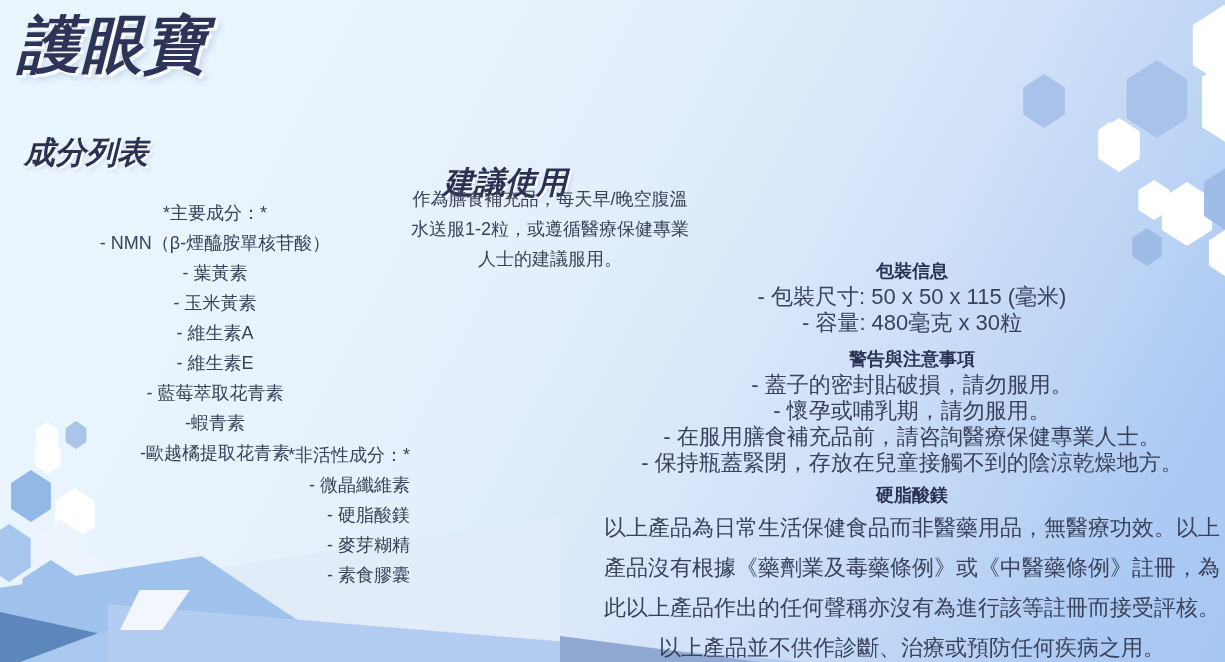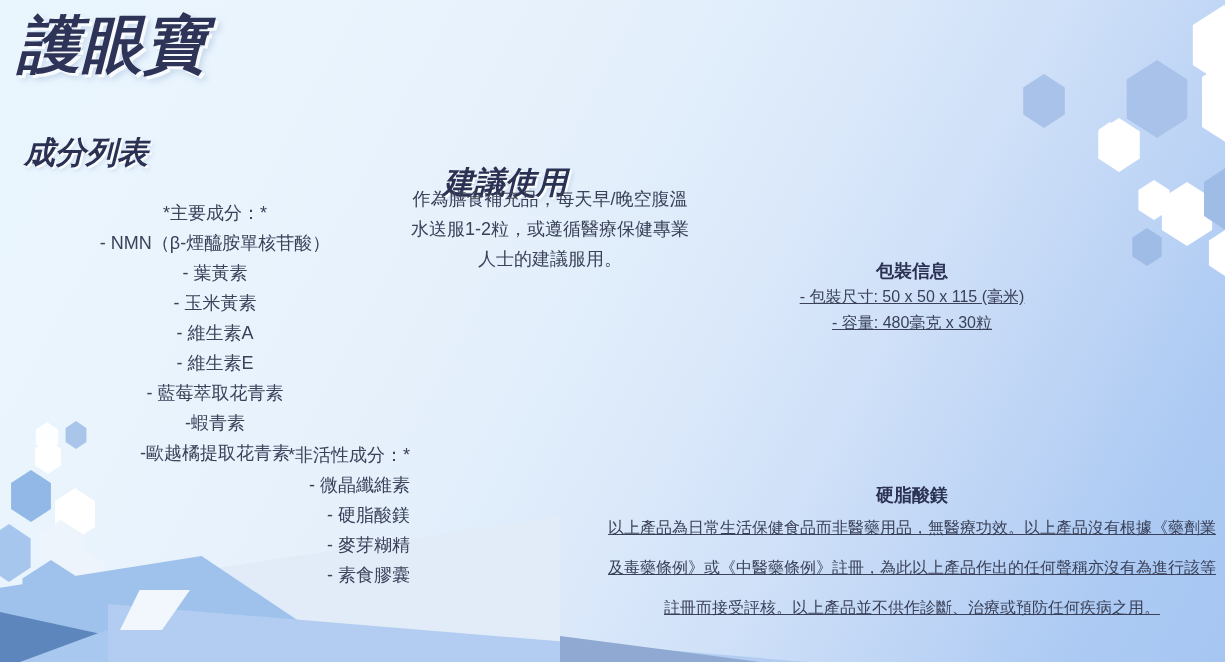--- a/index.html
+++ b/index.html
@@ -95,24 +95,23 @@
     text-align: center;
     color: #3a4159;
   }
   .info-title {
     font-size: 18px;
     font-weight: bold;
     color: #2b3153;
     line-height: 26px;
   }
   .info-body {
-    font-size: 16px;
+    font-size: 22px;
     line-height: 26px;
     white-space: pre-line;
-    text-decoration: underline;
   }
   #group-packaging { top: 258px; }
   #group-warnings  { top: 346px; }
   #group-statement { top: 482px; }
   #group-statement .info-body { line-height: 40px; }
 </style>
 </head>
 <body>
 
 <div id="page">
@@ -189,19 +188,26 @@
   <div class="section-heading" id="heading-usage">建議使用</div>
 
   <div class="body-block" id="usage-text">作為膳食補充品，每天早/晚空腹溫水送服1-2粒，或遵循醫療保健專業人士的建議服用。</div>
 
   <div class="info-group" id="group-packaging">
     <div class="info-title">包裝信息</div>
     <div class="info-body">- 包裝尺寸: 50 x 50 x 115 (毫米)
 - 容量: 480毫克 x 30粒</div>
   </div>
 
+  <div class="info-group" id="group-warnings">
+    <div class="info-title">警告與注意事項</div>
+    <div class="info-body">- 蓋子的密封貼破損，請勿服用。
+- 懷孕或哺乳期，請勿服用。
+- 在服用膳食補充品前，請咨詢醫療保健專業人士。
+- 保持瓶蓋緊閉，存放在兒童接觸不到的陰涼乾燥地方。</div>
+  </div>
 
   <div class="info-group" id="group-statement">
     <div class="info-title">硬脂酸鎂</div>
     <div class="info-body">以上產品為日常生活保健食品而非醫藥用品，無醫療功效。以上產品沒有根據《藥劑業及毒藥條例》或《中醫藥條例》註冊，為此以上產品作出的任何聲稱亦沒有為進行該等註冊而接受評核。以上產品並不供作診斷、治療或預防任何疾病之用。</div>
   </div>
 
 </div>
 
 </body></html>

